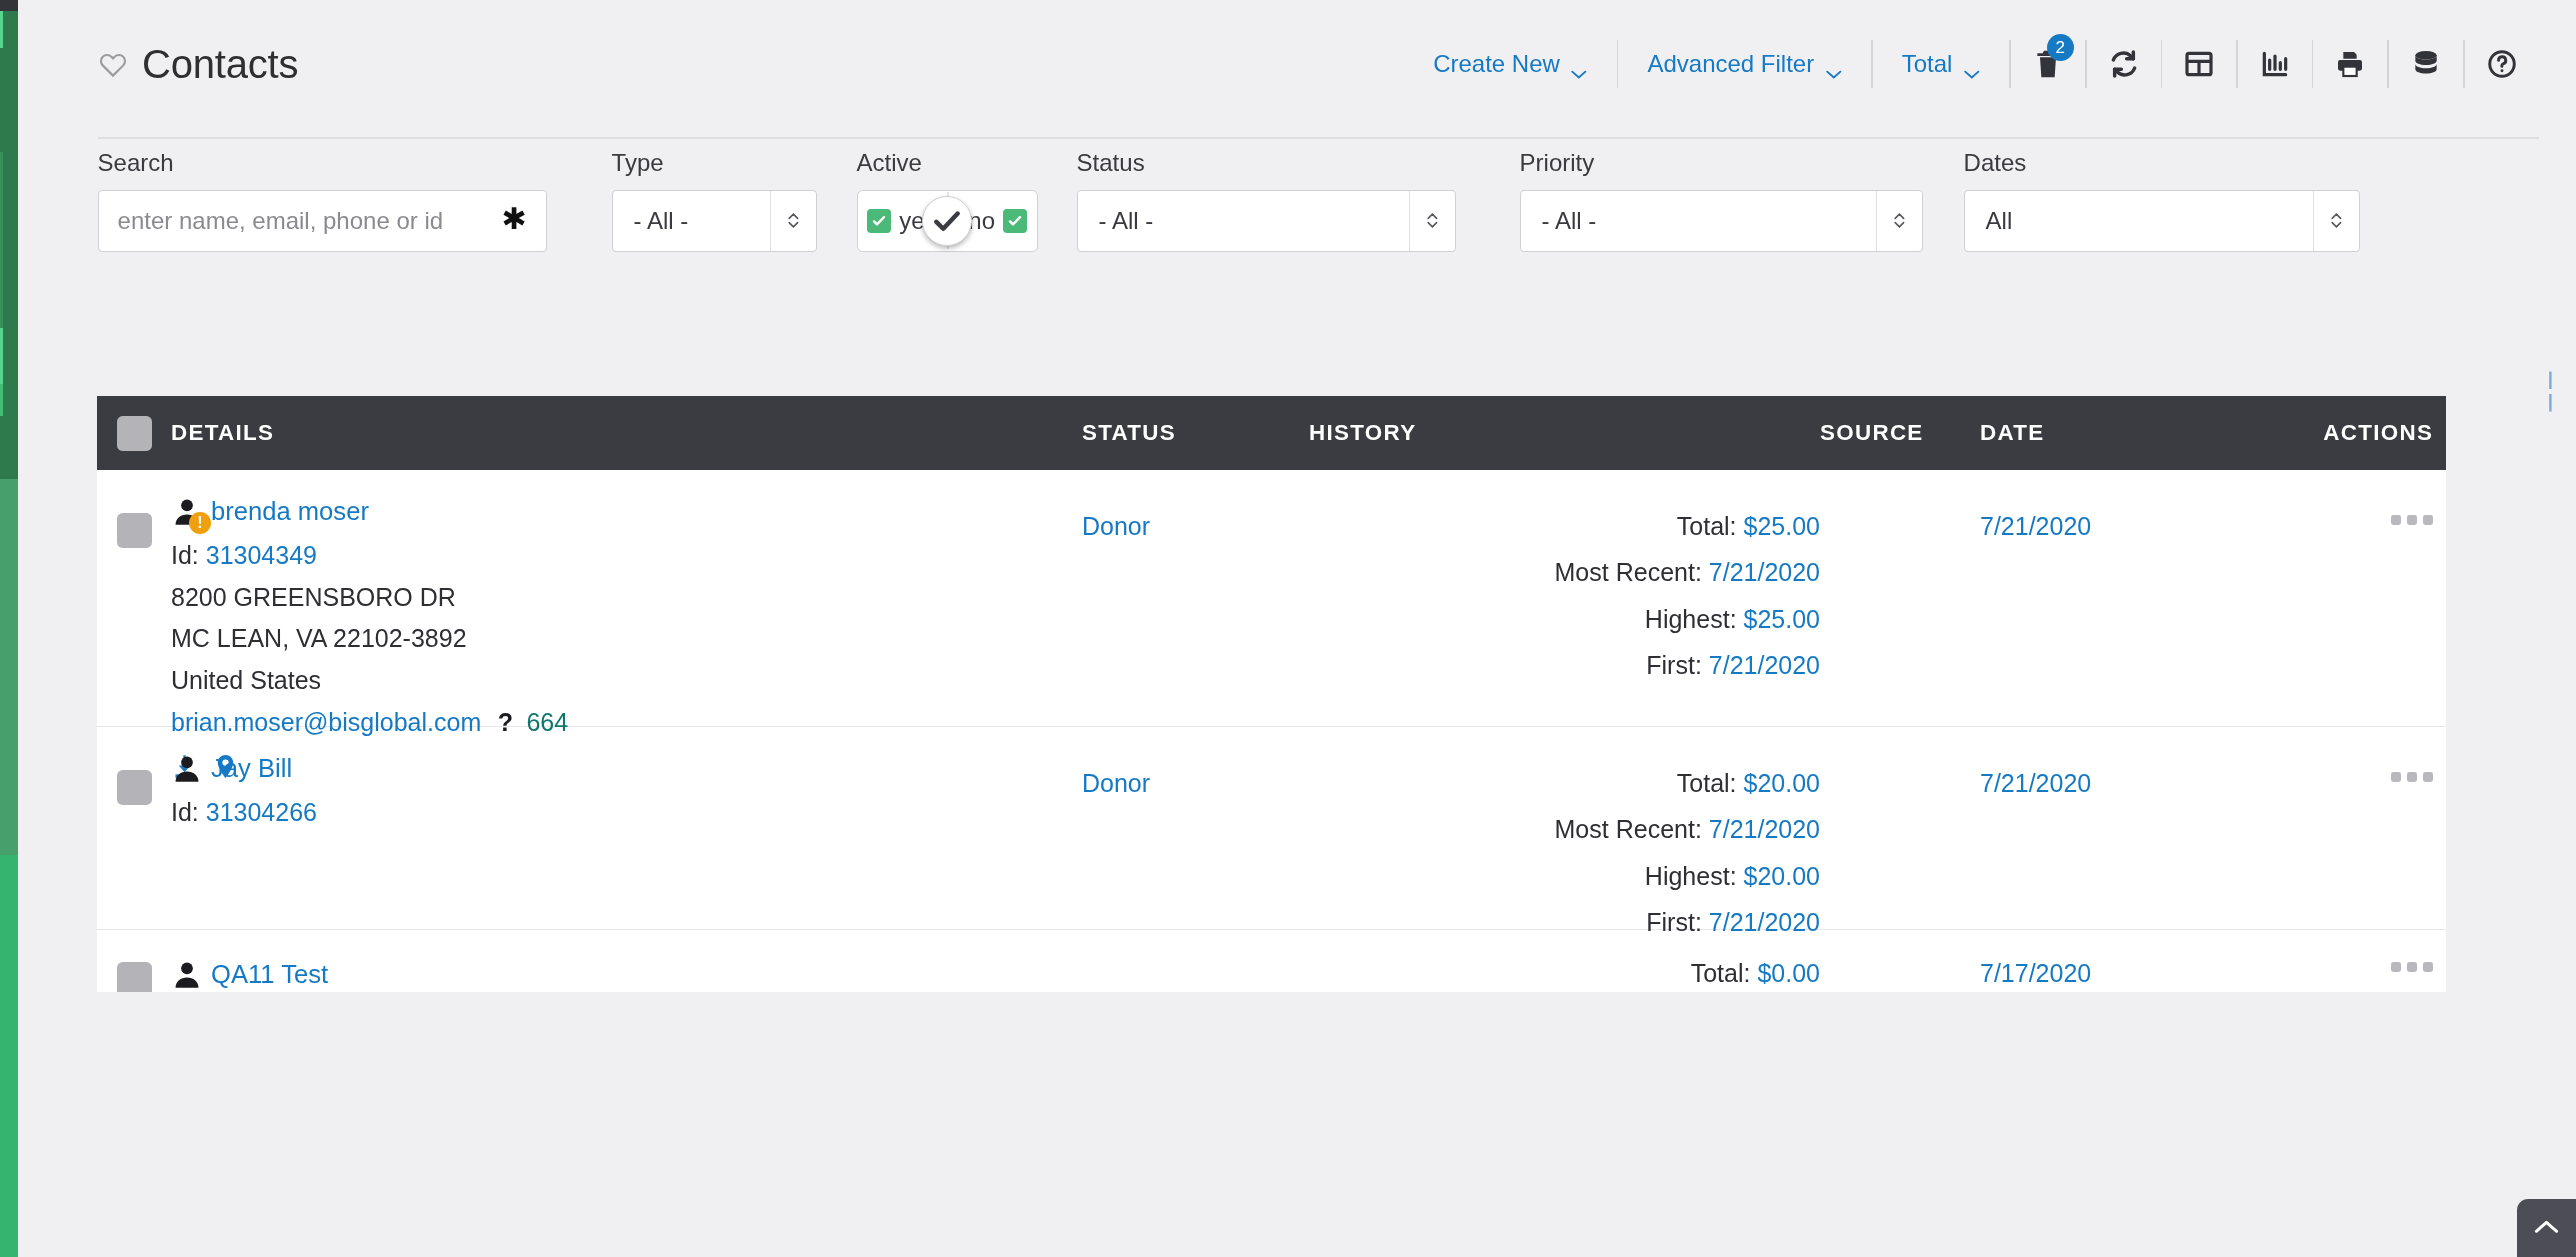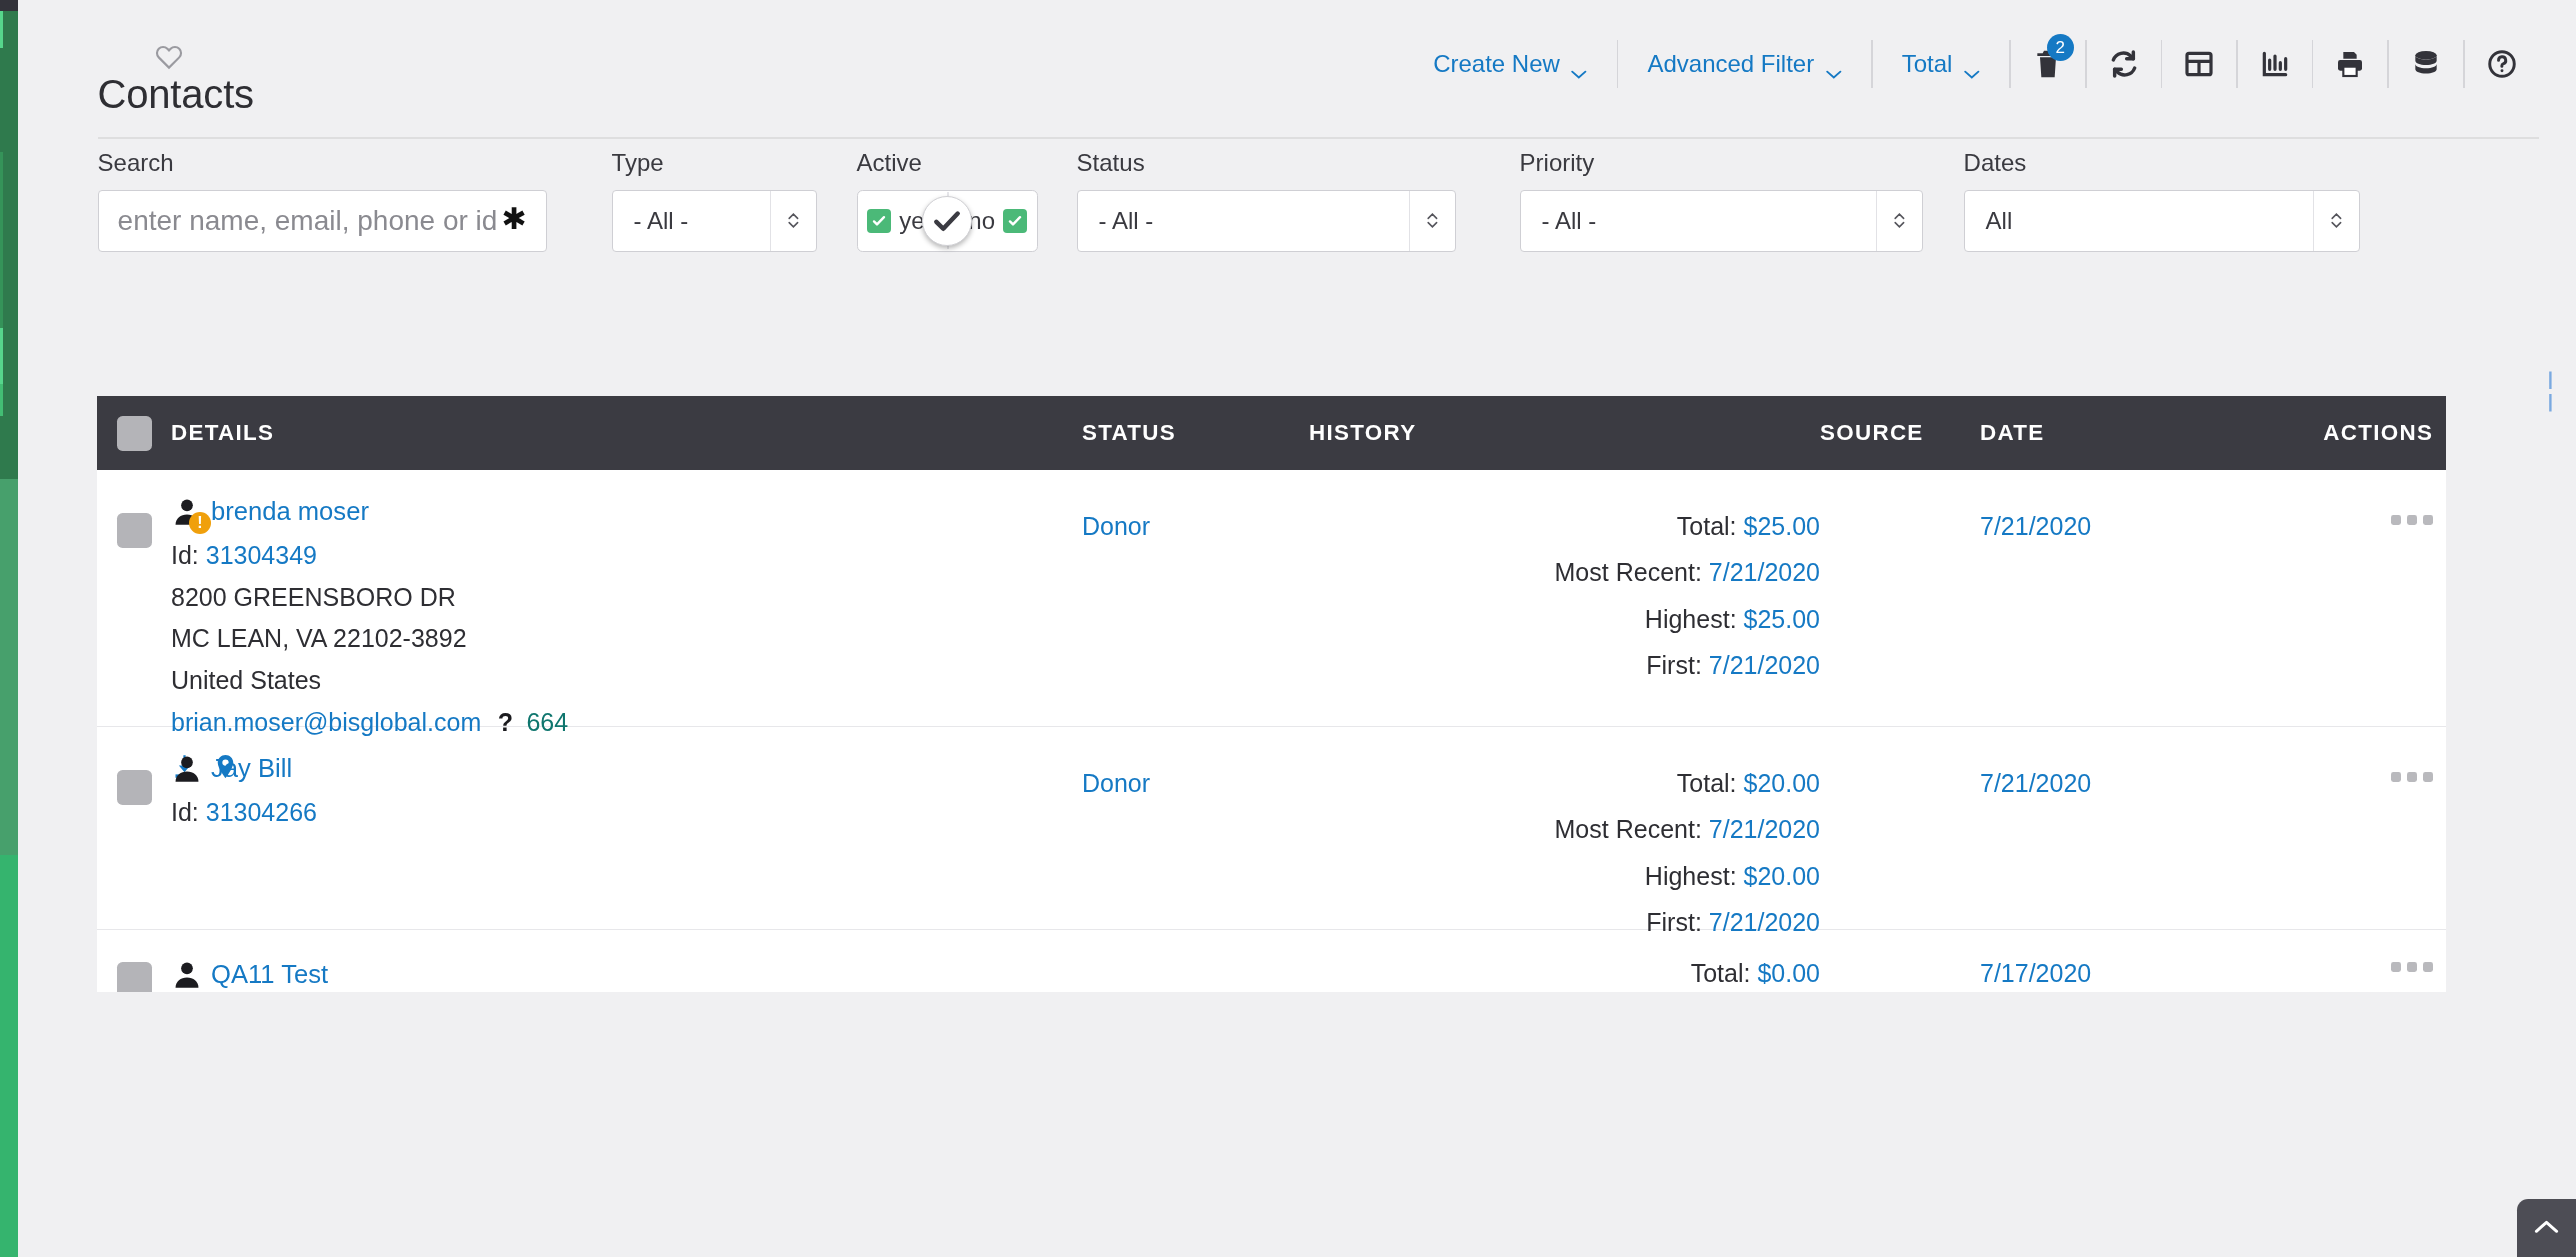--- a/index.html
+++ b/index.html
@@ -14,21 +14,21 @@
   .rail { position: absolute; left: 0; top: 0; width: 17.6px; height: 1258px; background: #f0f0f2; }
   .rail-top-dark { position: absolute; left: 0; top: 0; width: 17.6px; height: 11.2px; background: #33333a; }
   .rail-seg { position: absolute; left: 0; width: 17.6px; }
   .rail-hl { position: absolute; width: 3.2px; }
 
   
   .page-head {
     position: absolute; left: 17.6px; top: 0; width: 2558px; height: 136px;
     background: #f0f0f2;
   }
-  .head-inner { position: absolute; left: 80px; top: 42px; display: flex; align-items: center; flex-direction: column; }
+  .head-inner { position: absolute; left: 80px; top: 42px; display: flex; align-items: center; }
   .heart-icon { width: 30px; height: 30px; margin-right: 14.4px; color: #9a9aa0; }
   .page-title { font-size: 40px; color: #2e2e33; font-weight: 400; letter-spacing: -0.2px; }
 
   .head-tools {
     position: absolute; right: 37px; top: 38px;
     display: flex; align-items: center; height: 51px;
   }
   .tool-link {
     display: flex; align-items: center; gap: 10.4px;
     color: #1579c4; font-size: 24px; padding: 0 29px;
@@ -52,21 +52,21 @@
 
   
   .filters { position: absolute; left: 17.6px; top: 149px; width: 2558px; height: 149px; }
   .fgroup { position: absolute; top: 0; }
   .flabel { font-size: 24px; color: #3a3a40; margin-bottom: 12.8px; display: block; }
   .fctl {
     height: 62px; background: #fff; border: 1.6px solid #cfcfd4; border-radius: 4px;
     display: flex; align-items: center; position: relative;
   }
   .fctl.search { width: 449px; padding: 0 19px; }
-  .fplace { font-size: 28px; color: #8a8a90; flex: 1; }
+  .fplace { font-size: 24px; color: #8a8a90; flex: 1; }
   .ast { font-size: 30px; color: #111; line-height: 1; padding-bottom: 3.2px; }
   .sel { padding-left: 21px; }
   .sel .selval { font-size: 24px; color: #3a3a40; }
   .spin {
     position: absolute; right: 0; top: 0; bottom: 0; width: 46px;
     display: flex; flex-direction: column; align-items: center; justify-content: center;
     border-left: 1.6px solid #e2e2e6; gap: 1.6px; color: #55555c;
   }
   .spin svg { display: block; }
 

